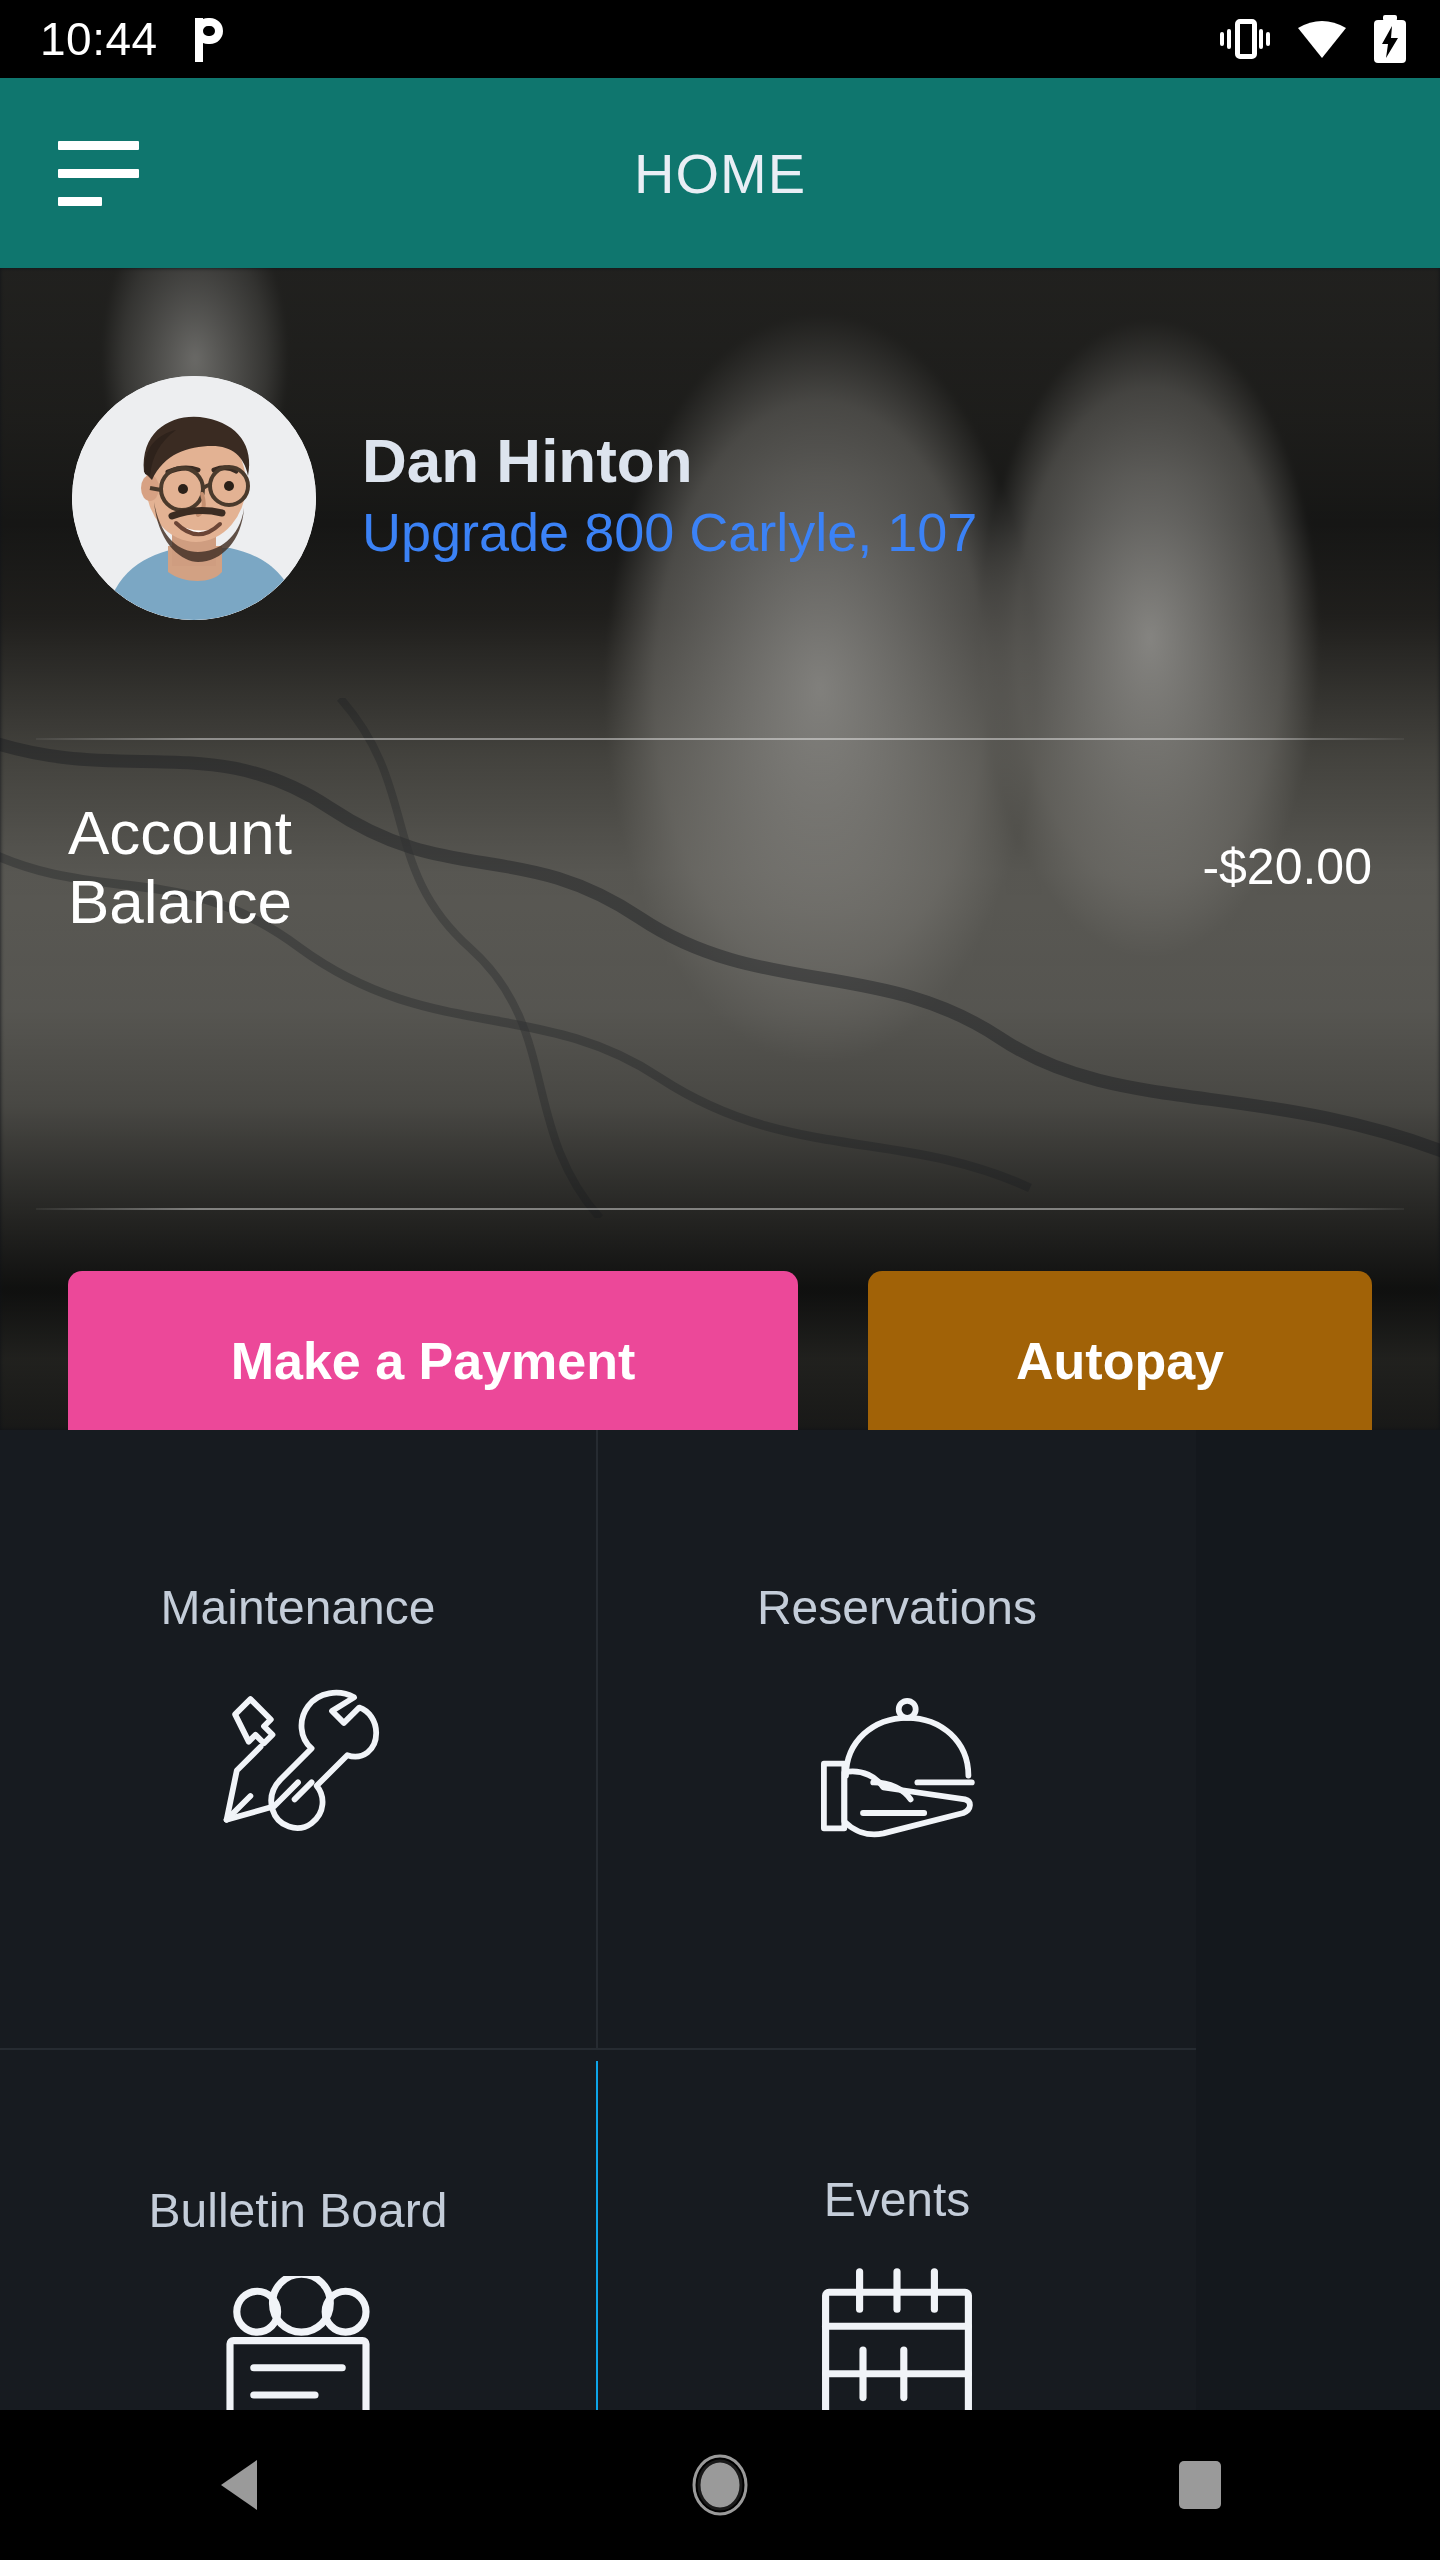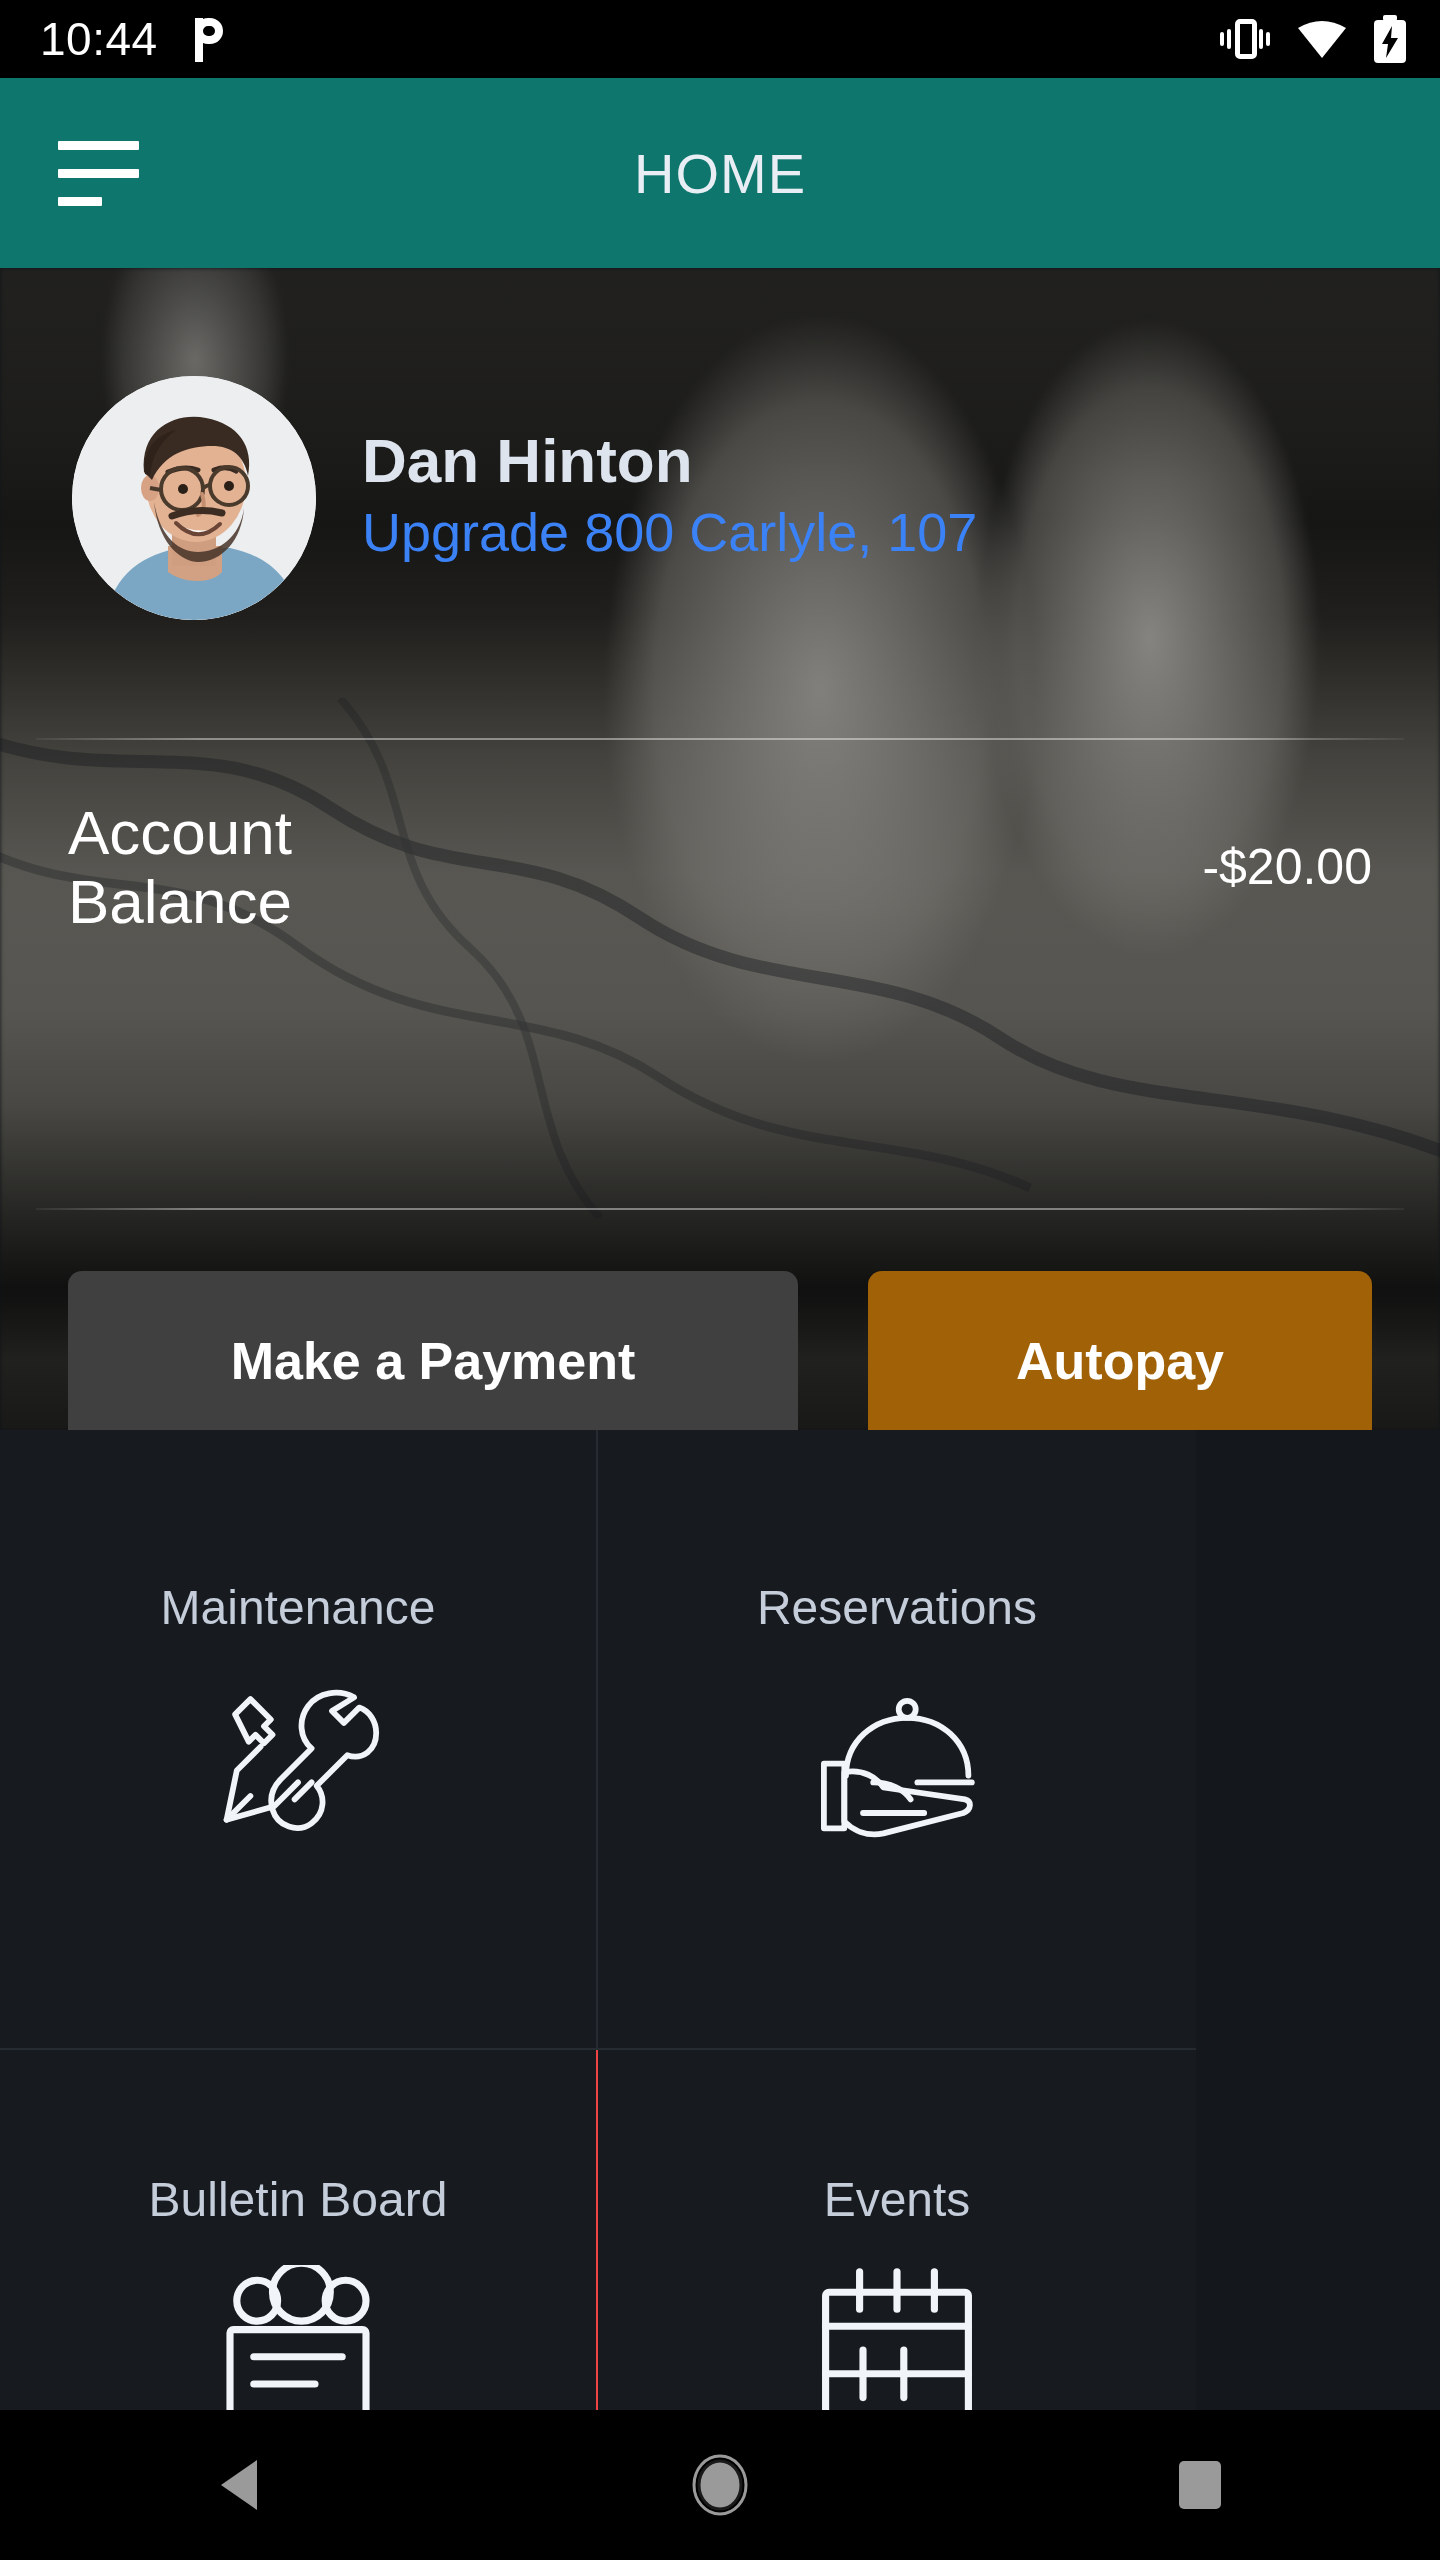--- a/index.html
+++ b/index.html
@@ -110,36 +110,36 @@
 
   .btn-row{
     position:absolute; top:1003px; left:0; width:1440px; padding:0 68px;
     display:flex; gap:70px;
   }
   .btn{
     height:180px; border-radius:14px; display:flex; align-items:center; justify-content:center;
     color:#fff; font-size:52px; font-weight:bold; border:none; cursor:pointer;
     font-family:"Liberation Sans", sans-serif;
   }
-  .btn-pay{ width:730px; background:#404040; }
+  .btn-pay{ width:730px; background:#ec4899; }
   .btn-auto{ width:504px; background:#a16207; }
 
   
   .grid{
     position:absolute; top:1430px; left:0; width:1196px; height:980px;
     background:#171b20;
     display:grid; grid-template-columns:1fr 1fr; grid-template-rows:620px 360px;
   }
   .tile{
     position:relative; display:flex; flex-direction:column; align-items:center;
     justify-content:flex-start; padding-top:150px; cursor:pointer;
   }
   .tile.r1c1{ border-right:2px solid #262b31; border-bottom:2px solid #262b31;}
   .tile.r1c2{ border-bottom:2px solid #262b31;}
-  .tile.r2c1{ border-right:2px solid #ef4444;}
+  .tile.r2c1{ border-right:2px solid #0ea5e9;margin-top:11px;}
   .tile-label{ color:#c4cdd9; font-size:48px; margin-bottom:42px; }
   .tile-icon{ display:flex; align-items:center; justify-content:center;}
   .tile.r2c1 .tile-label,.tile.r2c2 .tile-label{ margin-bottom:38px;}
   .tile.r2c1, .tile.r2c2{ padding-top:122px; overflow:hidden;}
 
   
   .navbar{
     position:absolute; bottom:0; left:0; width:1440px; height:150px; background:#000;
     display:flex; align-items:center; justify-content:space-around; z-index:45;
   }

